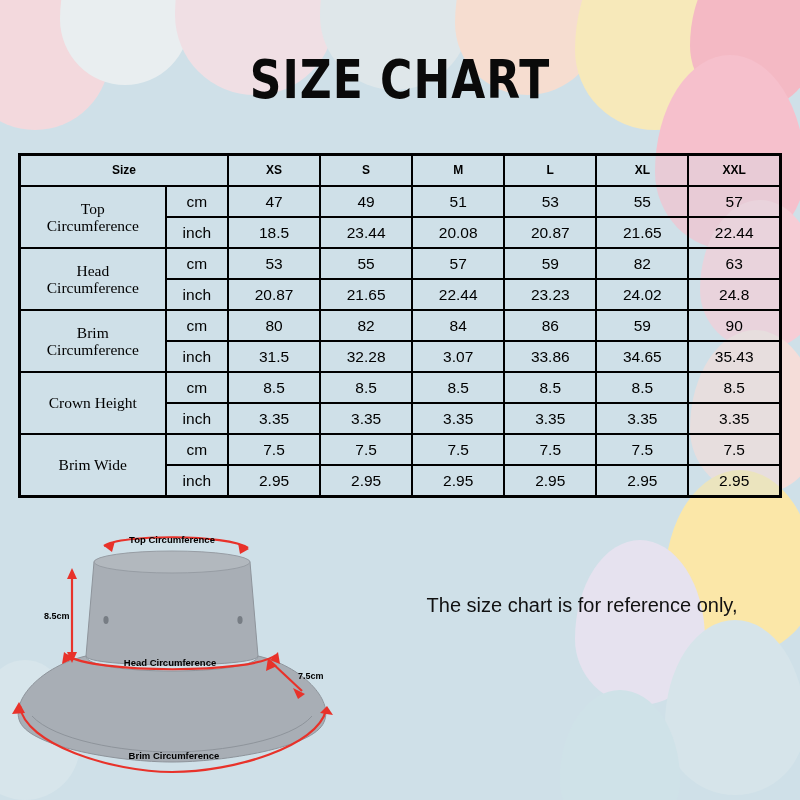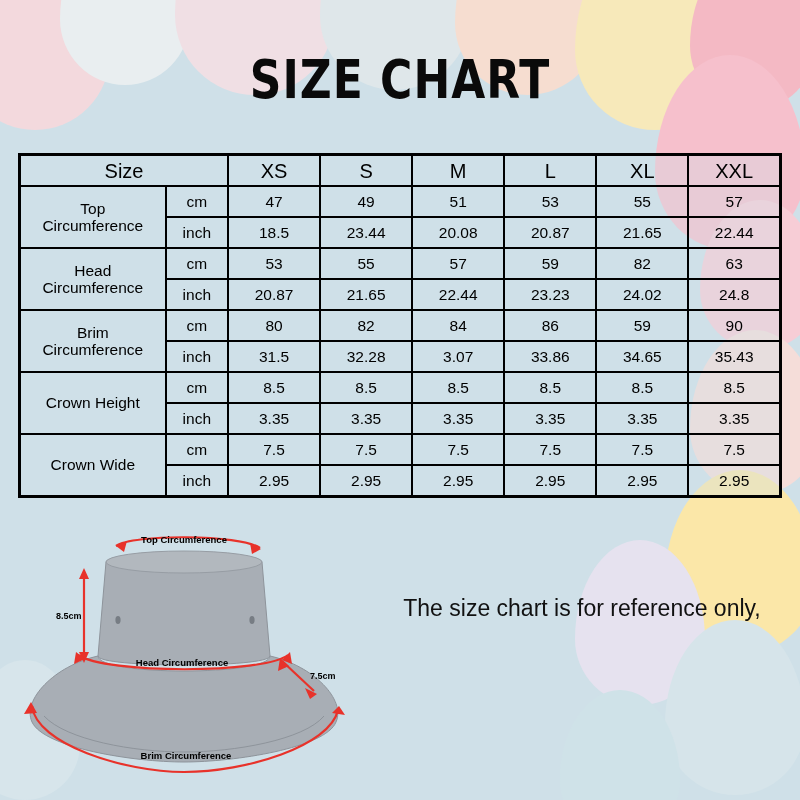--- a/index.html
+++ b/index.html
@@ -62,58 +62,59 @@
     border: 2px solid #000;
     text-align: center;
     font-size: 15.5px;
     color: #000;
     font-weight: normal;
     padding: 0;
     height: 29px;
     line-height: 1.1;
   }
   table.size-chart th {
-    font-weight: normal;
-    font-size: 20px;
+    font-weight: bold;
+    font-size: 12px;
   }
   .outer-border {
     border: 3px solid #000 !important;
   }
   td.rowlabel {
     font-size: 16px;
     line-height: 1.12;
     padding: 0 2px;
+    font-family: Liberation Serif, serif;
   }
   td.unit {
     font-size: 15px;
   }
   col.c-label { width: 19.2%; }
   col.c-unit  { width: 8.2%; }
   col.c-size  { width: 12.1%; }
 
   
   #hat-figure {
     position: absolute;
-    left: 14px;
+    left: 2px;
     top: 516px;
     width: 360px;
     height: 265px;
     z-index: 3;
   }
 
   
   #disclaimer {
     position: absolute;
     left: 376px;
     top: 585px;
     width: 412px;
     z-index: 3;
     text-align: center;
     color: #111;
-    font-size: 23px;
+    font-size: 20px;
     line-height: 2.05;
   }
   #disclaimer div { white-space: nowrap; }
 </style>
 </head>
 <body>
 
 <div id="bg">
   <div class="egg" style="width:150px;height:190px;left:-40px;top:-60px;background:#f3d9dd;"></div>
   <div class="egg" style="width:130px;height:165px;left:60px;top:-80px;background:#e9eef0;"></div>
@@ -242,21 +243,21 @@
         <td class="unit">inch</td>
         <td>3.35</td>
         <td>3.35</td>
         <td>3.35</td>
         <td>3.35</td>
         <td>3.35</td>
         <td>3.35</td>
       </tr>
 
       <tr>
-        <td class="rowlabel" rowspan="2">Crown Wide</td>
+        <td class="rowlabel" rowspan="2">Brim Wide</td>
         <td class="unit">cm</td>
         <td>7.5</td>
         <td>7.5</td>
         <td>7.5</td>
         <td>7.5</td>
         <td>7.5</td>
         <td>7.5</td>
       </tr>
       <tr>
         <td class="unit">inch</td>

